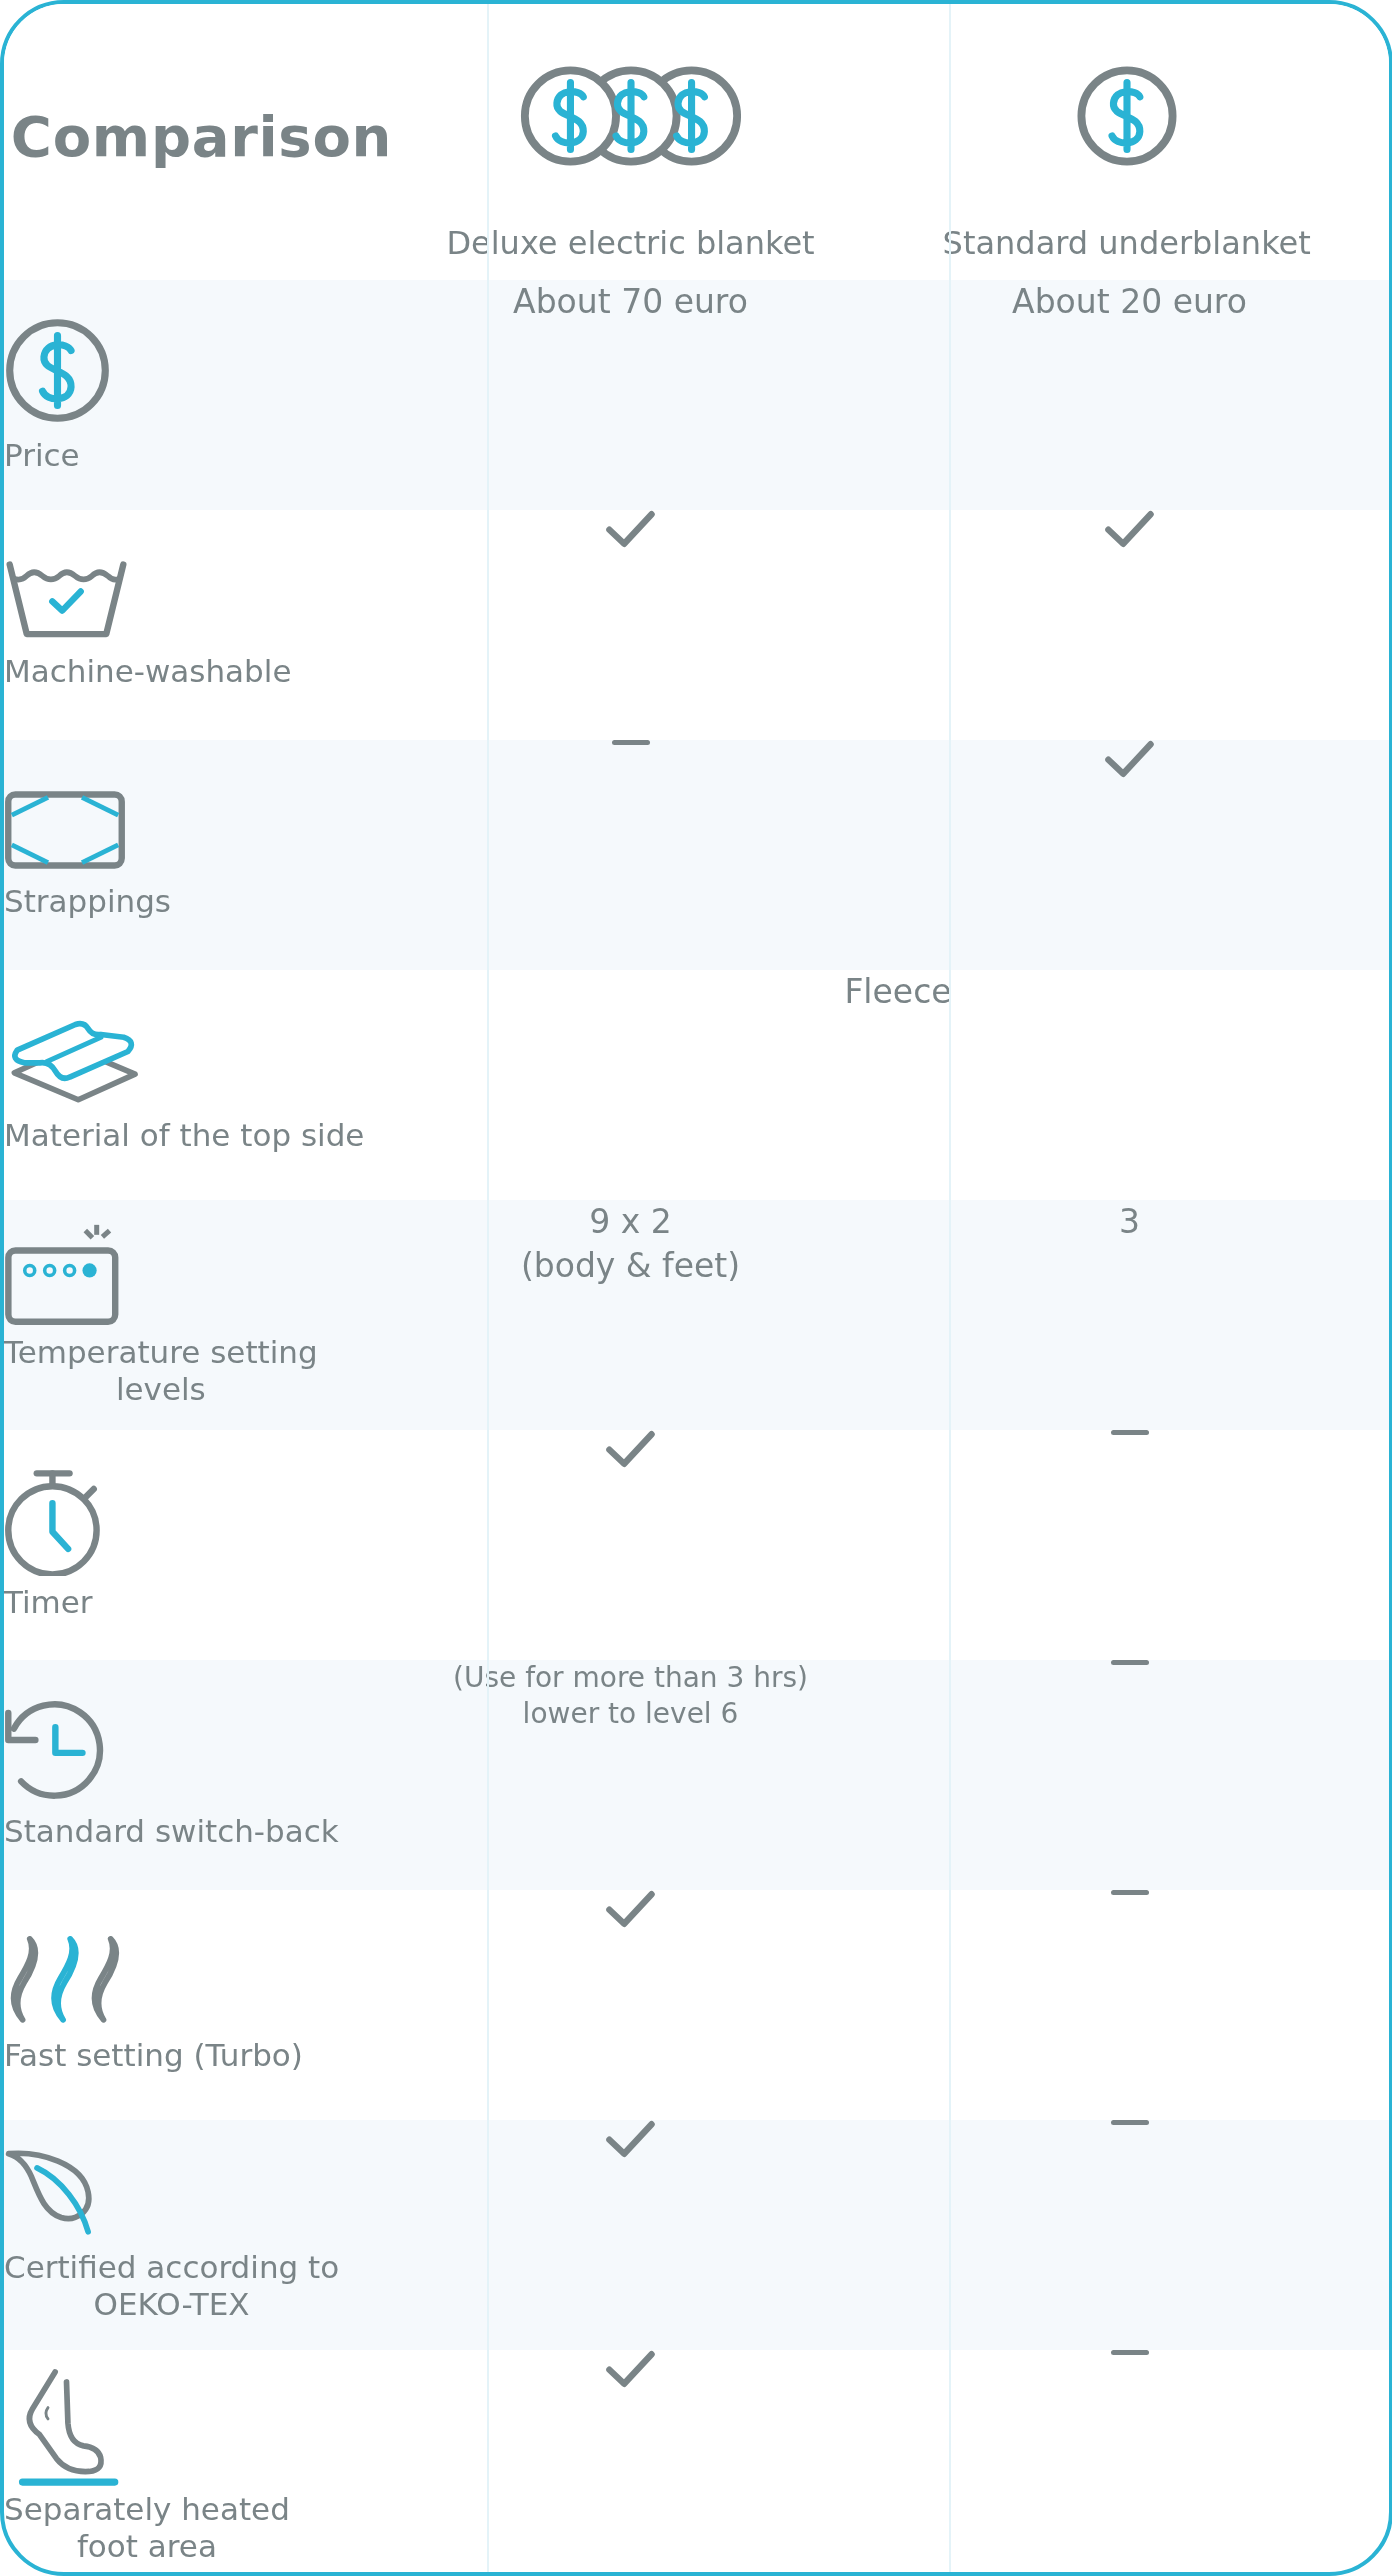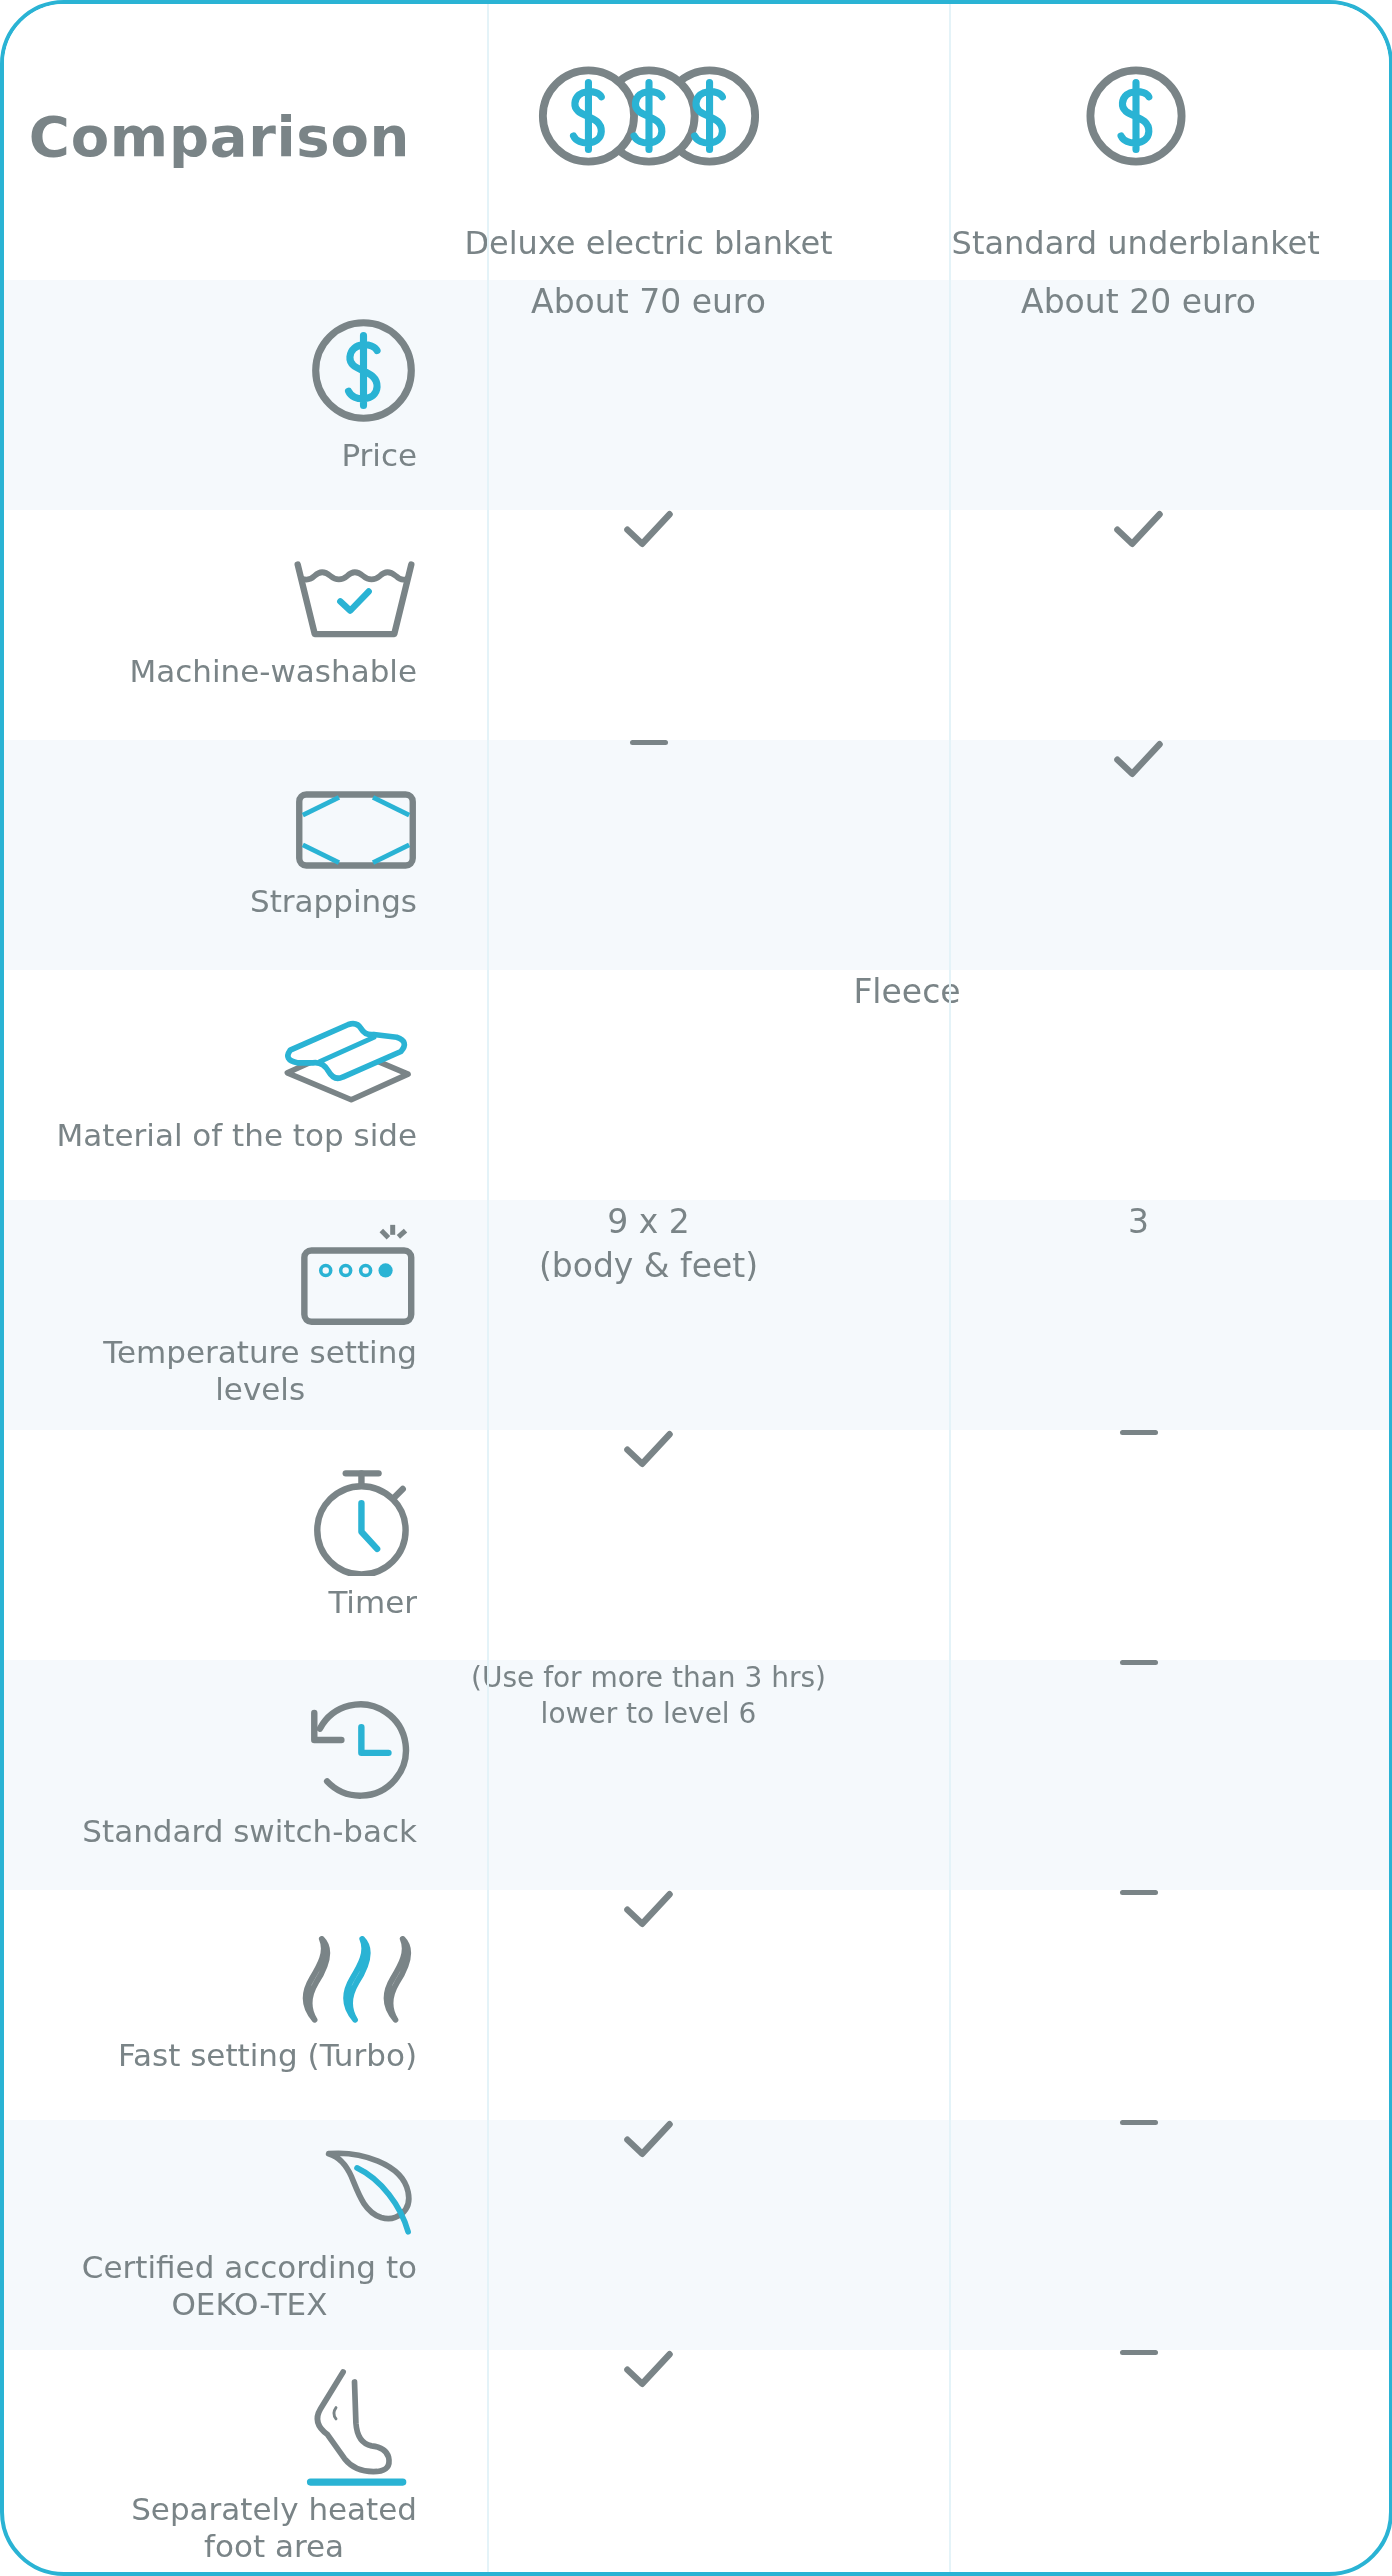--- a/index.html
+++ b/index.html
@@ -4,30 +4,30 @@
 <style>
   html, body { margin: 0; padding: 0; background: #ffffff; }
   body { width: 1393px; height: 2576px; position: relative; overflow: hidden;
          font-family: "DejaVu Sans", "Liberation Sans", sans-serif; color: #7a8487; }
   .card { position: absolute; left: 0; top: 0; width: 1393px; height: 2576px; box-sizing: border-box;
           border: 4.3px solid #2ab3d4; border-radius: 64px; overflow: hidden; background: #ffffff; }
   .vline { position: absolute; top: 0; bottom: 0; width: 2.1px; background: #e4f3f8; z-index: 2; }
   .row { position: absolute; left: 0; width: 1393px; display: flex; }
   .row.shade { background: #f5f9fc; }
   .row.header { top: 0; height: 276px; background: #ffffff; }
-  .c1 { width: 395px; flex: none; position: relative; margin-left: 18px; }
+  .c1 { width: 395px; flex: none; position: relative; }
   .c2 { width: 463px; flex: none; position: relative; }
   .c3 { flex: 1; position: relative; }
   .title { position: absolute; left: 0; right: 0; top: 100px; text-align: center;
            font-size: 56px; font-weight: 600; letter-spacing: 0.7px; color: #7a8487; }
   .head-icon { position: absolute; left: 0; right: 0; top: 60px; display: flex; justify-content: center; }
   .head-label { position: absolute; left: 0; right: 0; top: 220px; text-align: center;
                 font-size: 32px; white-space: nowrap; color: #7a8487; }
   .feature { position: absolute; inset: 0; display: flex; flex-direction: column;
-             align-items: flex-end; justify-content: center; padding-left: 8px; }
+             align-items: flex-start; justify-content: center; padding-left: 0; }
   .feature .ficon { display: flex; justify-content: center; align-items: flex-end; }
   .feature .flabel { font-size: 31px; line-height: 37px; text-align: center; white-space: pre-line;
                      margin-top: 13px; color: #7a8487; }
   .val { position: absolute; inset: 0; display: flex; align-items: flex-start; justify-content: center; }
   .val .txt { display: none; font-size: 33px; line-height: 44px; text-align: center; white-space: pre-line; color: #7a8487; }
   .val .txt.small { font-size: 28px; line-height: 36px; }
   .val .check, .val .dash { display: none; }
   .val[data-kind="text"] .txt { display: block; }
   .val[data-kind="check"] .check { display: block; }
   .val[data-kind="dash"] .dash { display: block; width: 38px; height: 5px; border-radius: 2.8px; background: #7a8487; }

